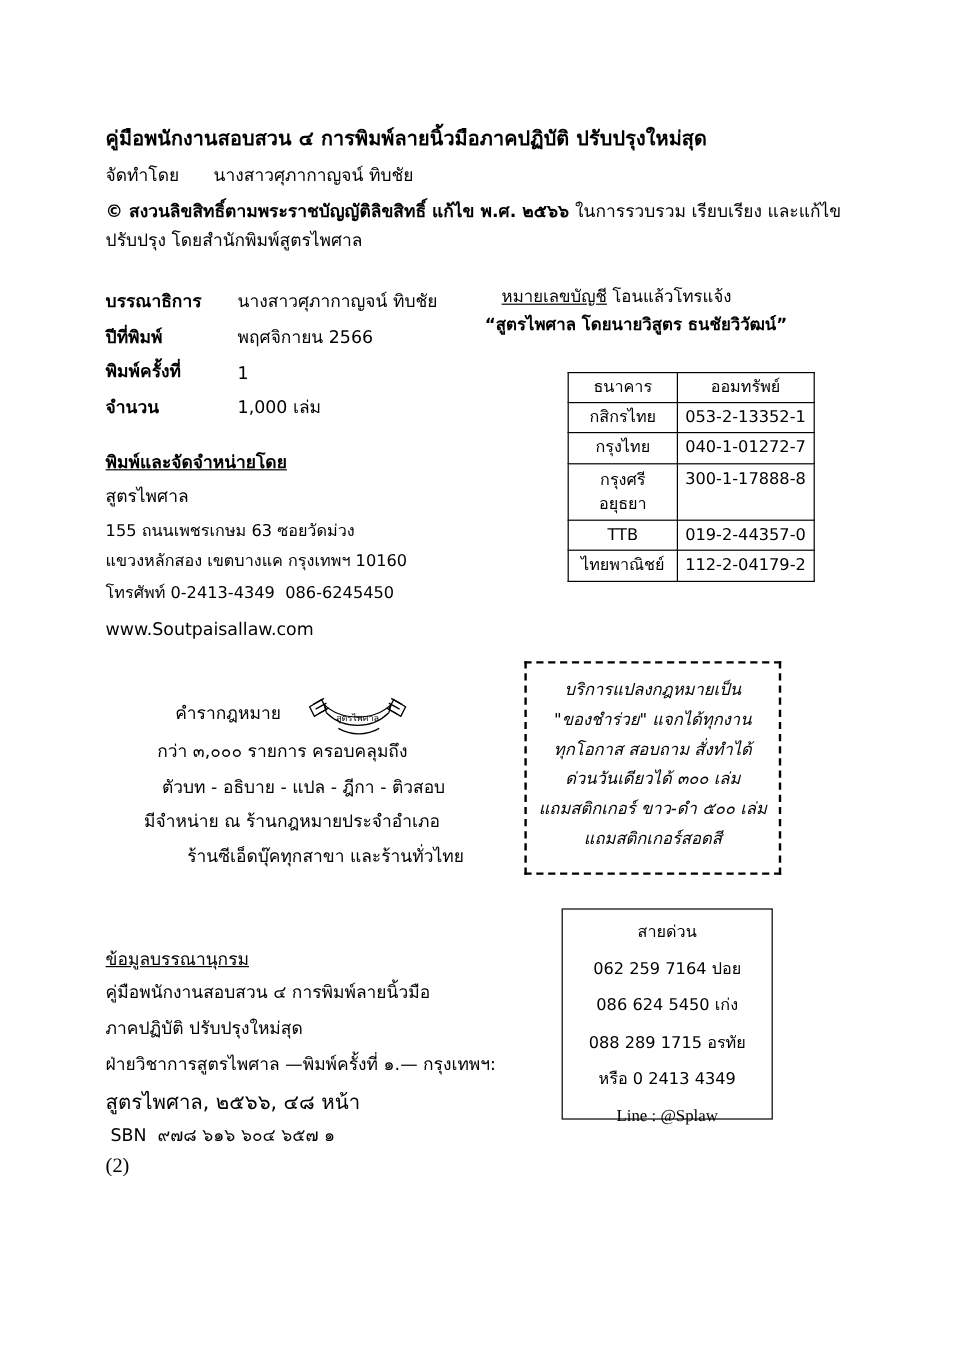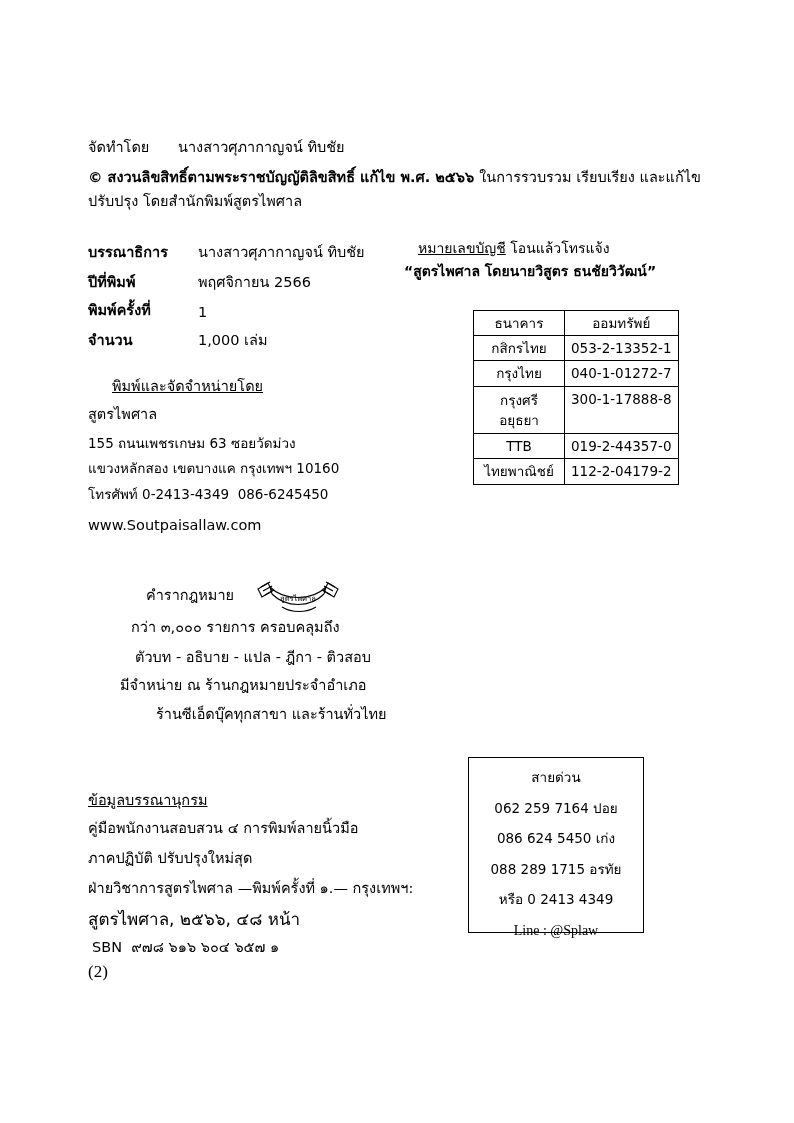--- a/index.html
+++ b/index.html
@@ -40,21 +40,21 @@
 
   
   .imp-label { font-size: 14.5px; font-weight: bold; left: 88px; }
   .imp-value { font-size: 14.5px; left: 198px; }
   #imp-l0 { top: 245px; } #imp-v0 { top: 245px; }
   #imp-l1 { top: 275px; } #imp-v1 { top: 275px; }
   #imp-l2 { top: 303px; } #imp-v2 { top: 305px; }
   #imp-l3 { top: 333px; } #imp-v3 { top: 333px; }
 
   
-  #dist-head { left: 88px; top: 379px; font-size: 14.5px; font-weight: normal; text-decoration: underline; margin-left: 24px; }
+  #dist-head { left: 88px; top: 379px; font-size: 14.5px; font-weight: bold; text-decoration: underline; }
   #dist-0 { left: 88px; top: 407px; font-size: 14.5px; }
   #dist-1 { left: 88px; top: 437px; font-size: 13.5px; }
   #dist-2 { left: 88px; top: 462px; font-size: 13.5px; }
   #dist-3 { left: 88px; top: 488px; font-size: 13.5px; }
   #website  { left: 88px; top: 518px; font-size: 14.5px; }
 
   
   #acct-head {
     left: 418px; top: 241px; font-size: 14px;
   }
@@ -137,20 +137,21 @@
   #cip-2 { left: 88px; top: 881px; font-size: 14.5px; }
   #cip-3 { left: 88px; top: 911px; font-size: 17px; }
   #isbn  { left: 92px; top: 940px; font-size: 14.5px; }
   #pageno { left: 88px; top: 963px; font-size: 17px; font-family: "Liberation Serif", serif; }
 </style>
 </head>
 <body>
 
 <div class="page">
 
+  <div class="t" id="title">คู่มือพนักงานสอบสวน ๔ การพิมพ์ลายนิ้วมือภาคปฏิบัติ ปรับปรุงใหม่สุด</div>
 
   <div class="t" id="byline-label">จัดทำโดย</div>
   <div class="t" id="byline-value">นางสาวศุภากาญจน์ ทิบชัย</div>
 
   <div class="t" id="copy1"><span>© สงวนลิขสิทธิ์ตามพระราชบัญญัติลิขสิทธิ์ แก้ไข พ.ศ. ๒๕๖๖ </span><span class="light">ในการรวบรวม เรียบเรียง และแก้ไข</span></div>
   <div class="t" id="copy2">ปรับปรุง โดยสำนักพิมพ์สูตรไพศาล</div>
 
   <div class="t imp-label" id="imp-l0">บรรณาธิการ</div>
   <div class="t imp-value" id="imp-v0">นางสาวศุภากาญจน์ ทิบชัย</div>
   <div class="t imp-label" id="imp-l1">ปีที่พิมพ์</div>
@@ -193,20 +194,30 @@
         <td class="bank">TTB</td>
         <td class="acct">019-2-44357-0</td>
       </tr>
       <tr>
         <td class="bank">ไทยพาณิชย์</td>
         <td class="acct">112-2-04179-2</td>
       </tr>
     </tbody>
   </table>
 
+  <div id="promo-box">
+    <div class="inner">
+      <div class="line">บริการแปลงกฎหมายเป็น</div>
+      <div class="line">"ของชำร่วย" แจกได้ทุกงาน</div>
+      <div class="line">ทุกโอกาส สอบถาม สั่งทำได้</div>
+      <div class="line">ด่วนวันเดียวได้ ๓๐๐ เล่ม</div>
+      <div class="line">แถมสติกเกอร์ ขาว-ดำ ๕๐๐ เล่ม</div>
+      <div class="line">แถมสติกเกอร์สอดสี</div>
+    </div>
+  </div>
 
   <div class="t" id="dict-title">คำรากฎหมาย</div>
 
   <svg id="logo" viewBox="0 0 92 44">
     <g fill="none" stroke="#000" stroke-width="1.1">
       <path d="M6 12 L16 6 L20 14 L10 20 Z"></path>
       <path d="M9 10 L18 5"></path>
       <path d="M11 14 L20 9"></path>
       <path d="M13 18 L22 13"></path>
       <path d="M86 12 L76 6 L72 14 L82 20 Z"></path>

